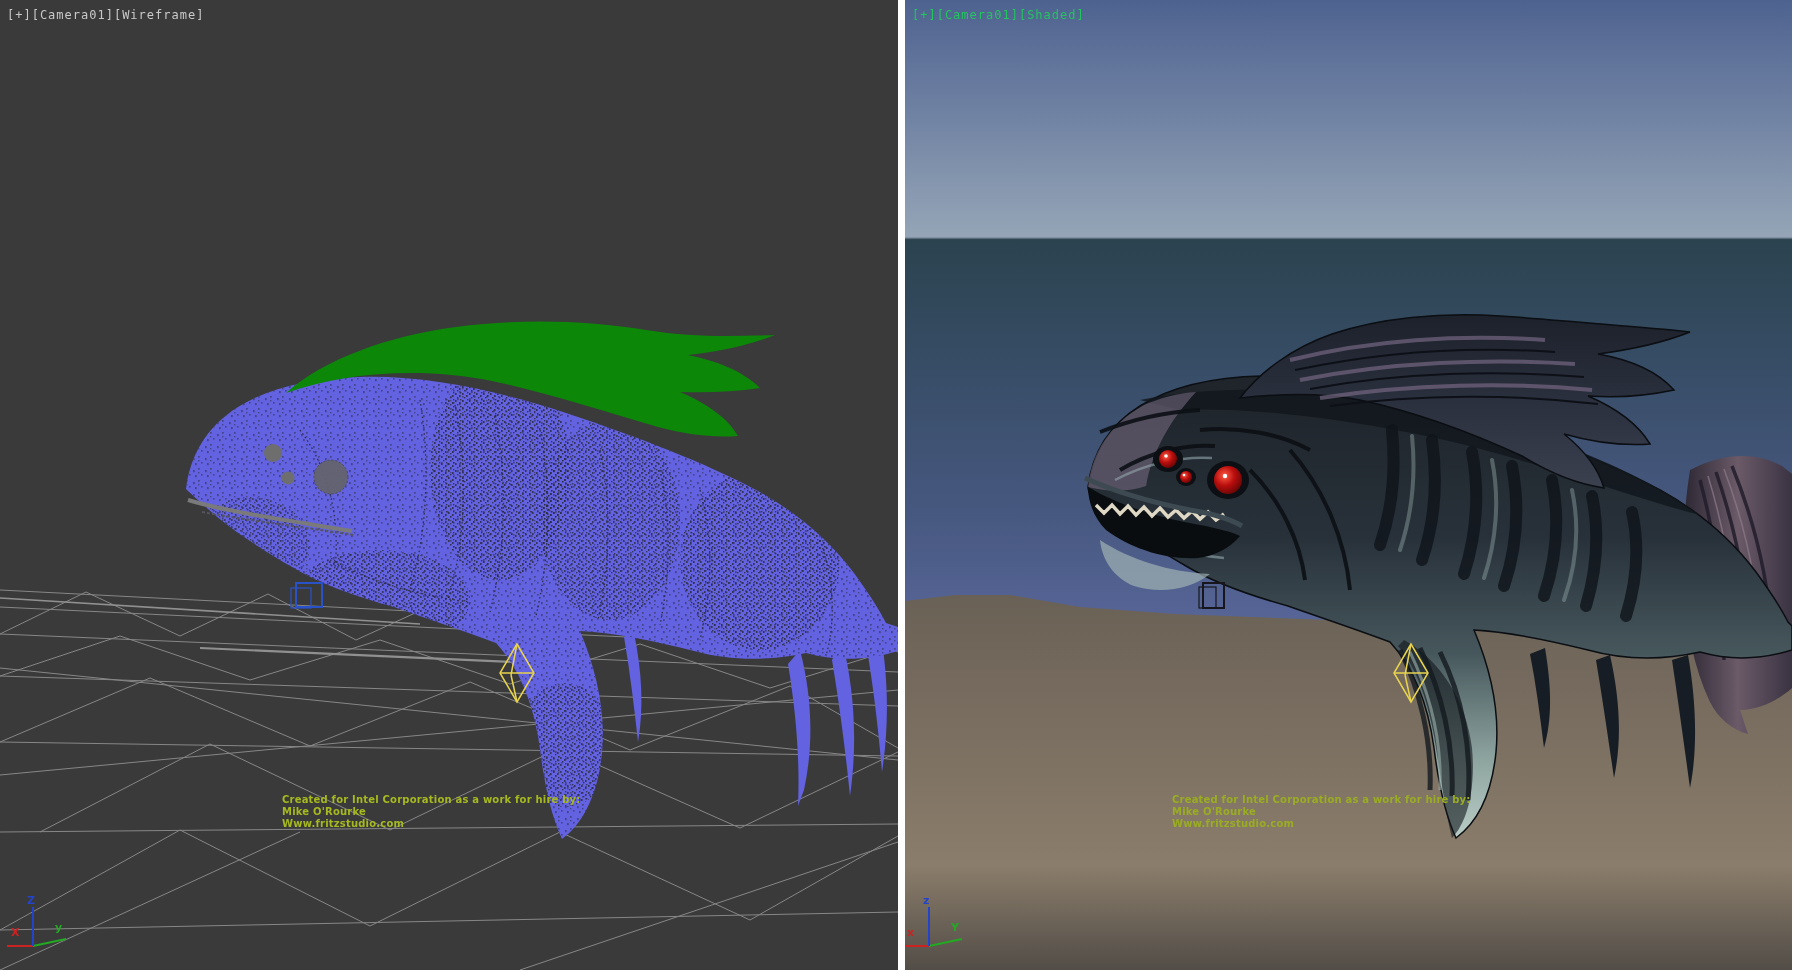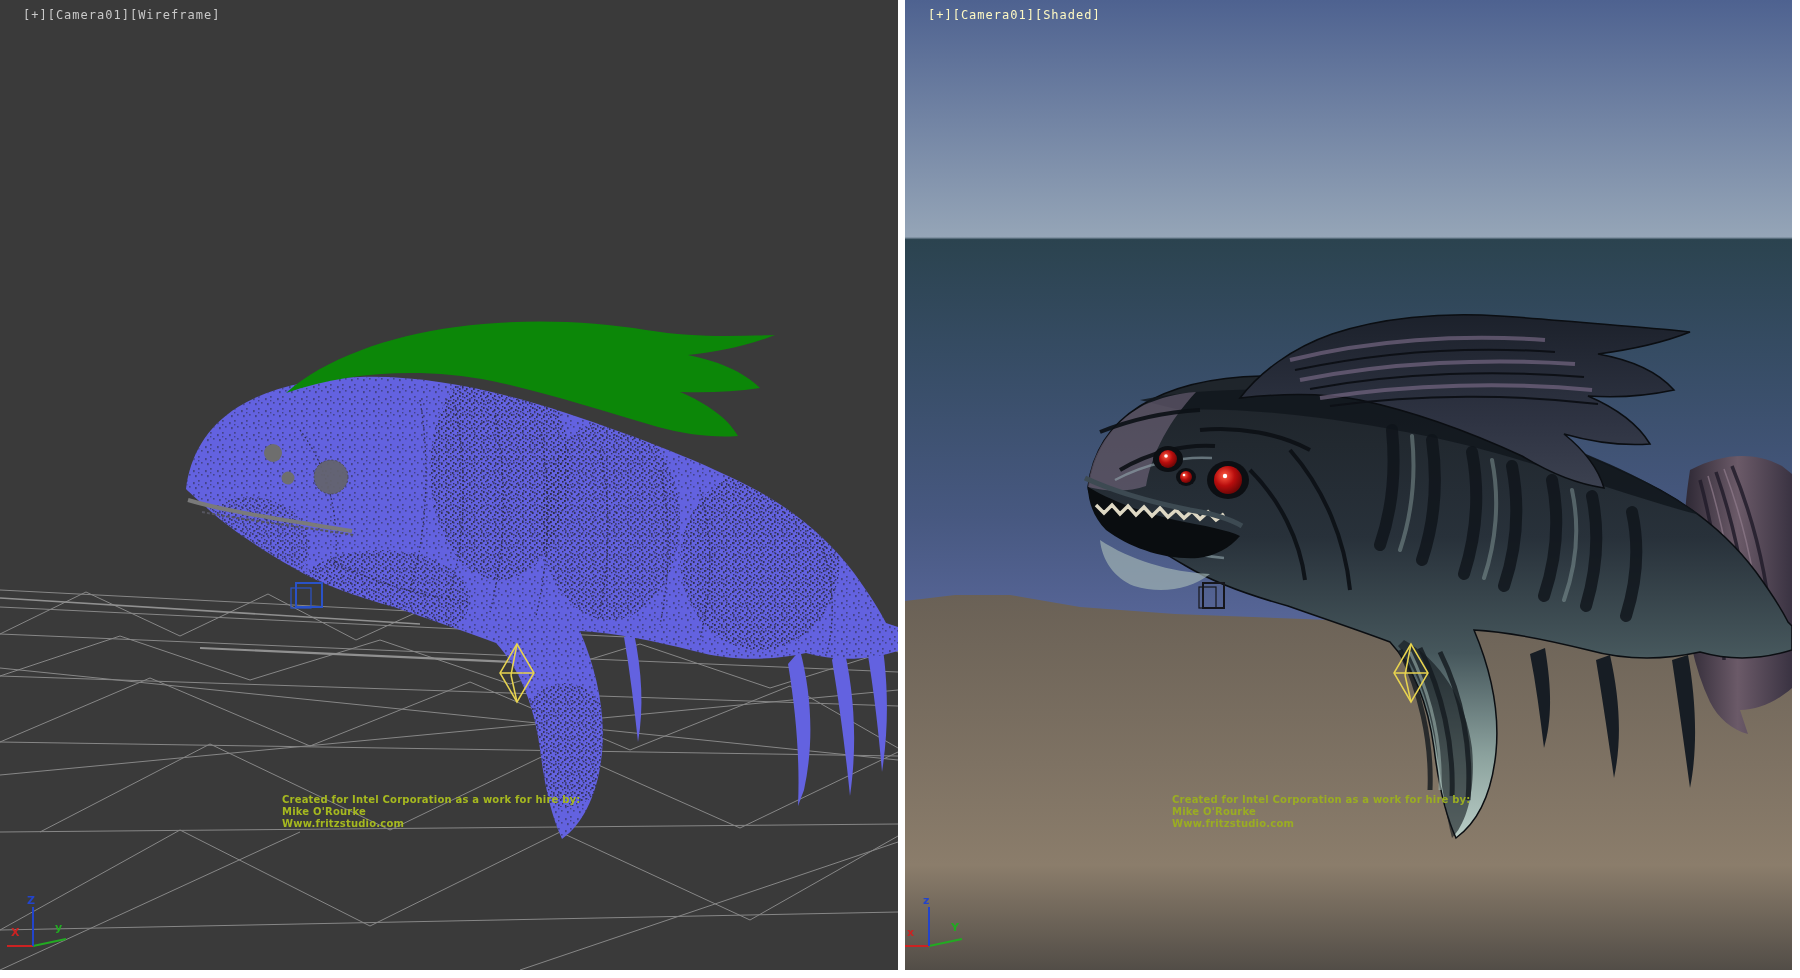--- a/index.html
+++ b/index.html
@@ -3,23 +3,23 @@
 <meta charset="utf-8">
 <style>
   html,body{margin:0;padding:0;background:#ffffff;}
   .stage{position:relative;width:1800px;height:978px;background:#ffffff;overflow:hidden;
          font-family:"Liberation Sans","DejaVu Sans",sans-serif;}
   .viewport{position:absolute;top:0;height:970px;overflow:hidden;}
   .vp-left{left:0;width:898px;background:#3a3a3a;}
   .vp-right{left:905px;width:887px;background:#2b434f;}
   .vp-label{position:absolute;top:8px;left:7px;z-index:5;
             font-family:"DejaVu Sans Mono","Liberation Mono",monospace;
-            font-size:12px;letter-spacing:1px;cursor:default;user-select:none;margin-left:16px;}
+            font-size:12px;letter-spacing:1px;cursor:default;user-select:none;}
   .vp-label.wire{color:#c9c9c9;}
-  .vp-label.shaded{color:#fef9c3;}
+  .vp-label.shaded{color:#22c55e;}
   svg.scene{position:absolute;left:0;top:0;width:100%;height:100%;display:block;}
   .attr-text{font-family:"DejaVu Sans","Liberation Sans",sans-serif;font-size:10px;
              font-weight:bold;letter-spacing:0.2px;}
   .axis-label{font-family:"DejaVu Sans","Liberation Sans",sans-serif;font-size:11px;font-weight:bold;}
 </style>
 </head>
 <body>
 
 <div class="stage">
 

